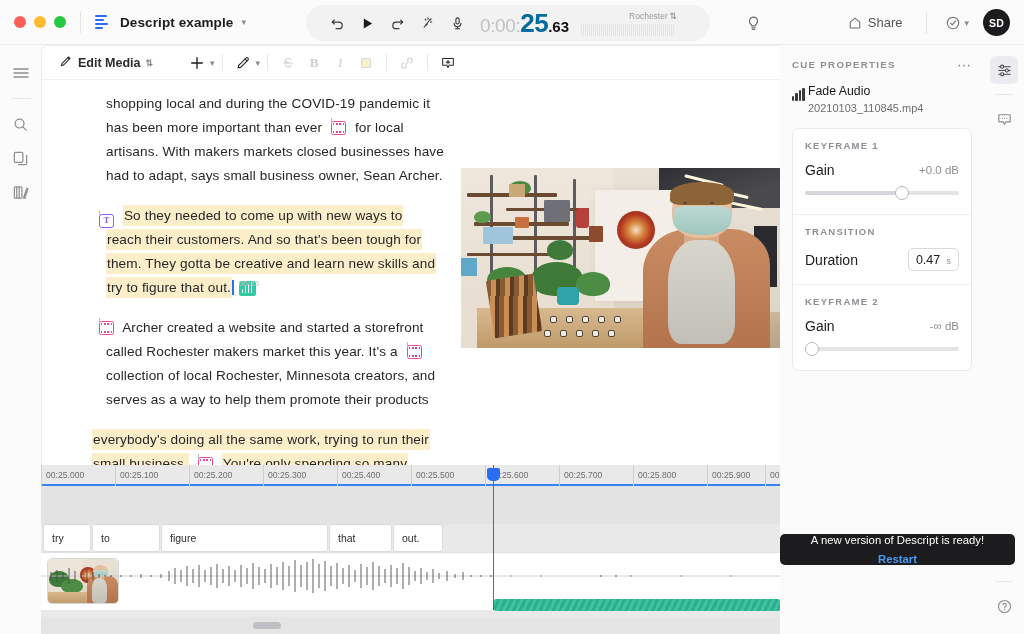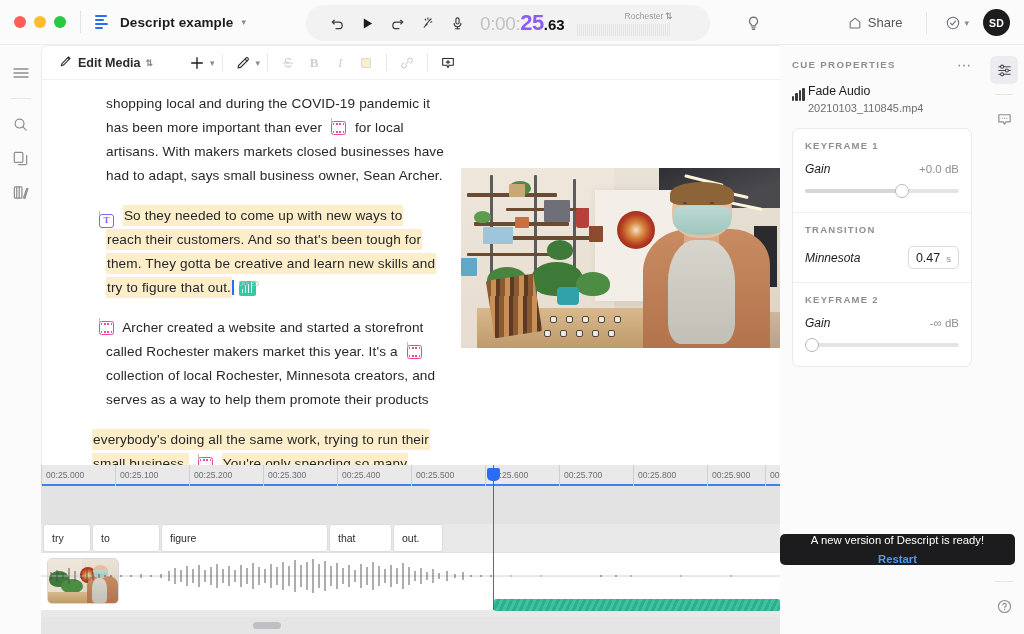--- a/index.html
+++ b/index.html
@@ -45,21 +45,21 @@
     padding: 0 16px; gap: 0px;
   }
   .tp-btn {
     width: 30px; height: 28px; display: flex; align-items: center; justify-content: center;
     color: #3a3a3c;
   }
   .time-display {
     margin-left: 8px; display: flex; align-items: baseline; font-family: "Liberation Sans", sans-serif;
   }
   .t-dim { font-size: 19px; color: #c2c2c4; font-weight: 400; letter-spacing: -.4px; }
-  .t-big { font-size: 22px; color: #8b5cf6; font-weight: 700; letter-spacing: -.5px; }
+  .t-big { font-size: 26px; color: #0369a1; font-weight: 700; letter-spacing: -.5px; }
   .t-mid { font-size: 15px; color: #111; font-weight: 600; }
   .track-sel {
     margin-left: 12px; width: 96px; display: flex; flex-direction: column; gap: 3px;
   }
   .track-row { display: flex; align-items: center; justify-content: space-between; padding-left: 48px; }
   .track-name { font-size: 8.5px; color: #9a9a9e; white-space: nowrap; overflow: hidden; }
   .track-wave { height: 12px; width: 94px; position: relative; overflow: hidden; opacity: .5; }
   .track-wave div {
     position:absolute; top:0; left:0; right:0; height: 12px;
     background: repeating-linear-gradient(90deg, #d8d8da 0 1px, transparent 1px 2px);
@@ -212,21 +212,21 @@
   .cue-name { font-size: 12.3px; color: #1c1c1e; font-weight: 500; }
   .cue-file { font-size: 11px; color: #6e6e73; margin-top: 4px; }
 
   .card { margin-top: 14px; background: #fff; border: 1px solid #e9e9ec;
      border-radius: 7px; overflow: hidden; }
   .sect { padding: 11px 12px 13px 12px; }
   .sect + .sect { border-top: 1px solid #efeff1; }
   .sect-title { font-size: 9.5px; letter-spacing: 1.25px; color: #8e8e93;
      font-weight: 600; margin-bottom: 11px; }
   .kv { display: flex; align-items: center; justify-content: space-between; }
-  .k { font-size: 12px; color: #1c1c1e; font-style: italic; }
+  .k { font-size: 14px; color: #1c1c1e; }
   .v { font-size: 11.5px; color: #8e8e93; }
   .slider { position: relative; height: 16px; margin-top: 7px; }
   .strack { position: absolute; top: 6px; left: 0; right: 0; height: 4px;
      background: #e4e4e7; border-radius: 2px; }
   .sfill { position: absolute; top: 6px; left: 0; height: 4px; background: #d6d6da; border-radius: 2px; }
   .sknob { position: absolute; top: 1px; width: 14px; height: 14px; border-radius: 50%;
      background: #fff; border: 1.5px solid #b8b8bd; }
   .numbox { border: 1px solid #d9d9de; border-radius: 5px; background: #fff;
      padding: 3.5px 7px; display: flex; align-items: baseline; gap: 6px; }
   .numv { font-size: 12.5px; color: #1c1c1e; }
@@ -628,21 +628,21 @@
         <div class="slider">
           <span class="strack"></span>
           <span class="sfill" style="width:63%"></span>
           <span class="sknob" style="left:calc(63% - 7px)"></span>
         </div>
       </div>
 
       <div class="sect">
         <div class="sect-title">TRANSITION</div>
         <div class="kv">
-          <span class="k">Minnesota</span>
+          <span class="k">Duration</span>
           <span class="numbox">
             <span class="numv">0.47</span>
             <span class="numu">s</span>
           </span>
         </div>
       </div>
 
       <div class="sect">
         <div class="sect-title">KEYFRAME 2</div>
         <div class="kv">

